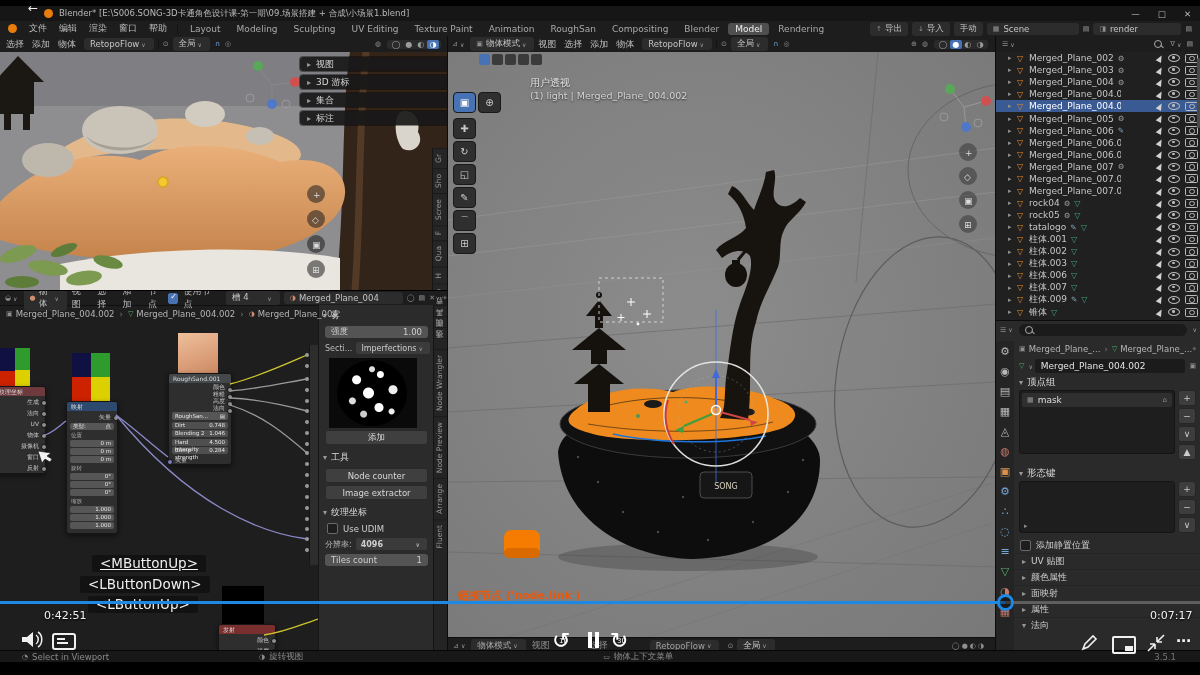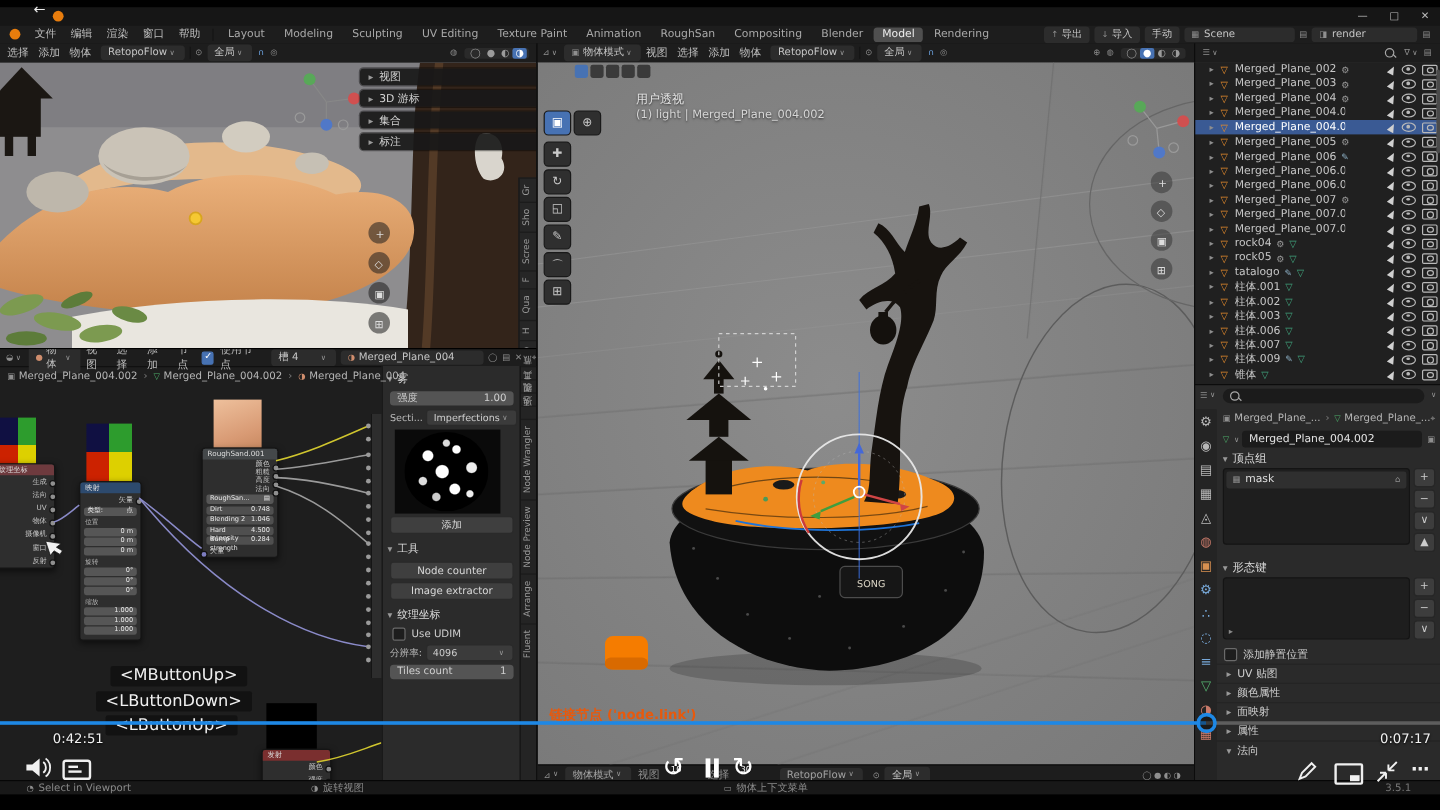--- a/index.html
+++ b/index.html
@@ -86,20 +86,21 @@
 </style>
 </head>
 <body>
 
 <div id="stage">
 
   <div class="abs" style="left:28px;top:1px;font-size:12px;color:#eee;z-index:95;">←</div>
 
   <div class="abs titlebar r">
     <span class="logo-dot" style="margin-left:44px;"></span>
+    <span>Blender* [E:\S006.SONG-3D卡通角色设计课-第一期\09.场景搭建 + 合成\小场景1.blend]</span>
     <span class="flex1"></span>
     <span style="padding:0 9px;">—</span>
     <span style="padding:0 9px;">□</span>
     <span style="padding:0 9px;">✕</span>
   </div>
 
   <div class="abs topbar r">
     <span class="logo-dot"></span>
     <span class="r">
         <span class="menu-item">文件</span>
@@ -512,21 +513,21 @@
       <div class="np-sec"><span class="tri">▾</span><span>工具</span></div>
       <div class="np-btn">Node counter</div>
       <div class="np-btn">Image extractor</div>
       <div class="np-sec"><span class="tri">▾</span><span>纹理坐标</span></div>
       <div class="r" style="margin:2px 8px;">
           <span class="cb"></span>
           <span style="font-size:8.5px;">Use UDIM</span>
         </div>
       <div class="r" style="margin:3px 6px;">
         <span style="font-size:8px;color:#bbb;margin-right:3px;">分辨率:</span>
-        <span class="np-drop" style="flex:1;">
+        <span class="np-drop" style="flex:1;font-weight:bold;">
             <span>4096</span>
             <span class="caret">∨</span>
           </span>
       </div>
       <div class="np-slider">
           <span>Tiles count</span>
           <span>1</span>
         </div>
     </div>
 
@@ -1081,21 +1082,21 @@
       <span>旋转视图</span>
     <span class="mini" style="margin-left:300px;margin-right:4px;">▭</span>
       <span>物体上下文菜单</span>
     <span class="flex1"></span>
     <span style="margin-right:24px;color:#777;">3.5.1</span>
   </div>
   <div class="abs" style="left:0;top:662px;width:1200px;height:13px;background:#000;"></div>
 
   <div class="abs" style="left:0;top:0;width:1200px;height:675px;pointer-events:none;z-index:90;">
 
-    <div class="pill-key" style="left:92px;top:555px;">&lt;MButtonUp&gt;</div>
+    <div class="pill-key" style="left:92px;top:555px;text-decoration:underline;">&lt;MButtonUp&gt;</div>
     <div class="pill-key" style="left:80px;top:576px;">&lt;LButtonDown&gt;</div>
     <div class="pill-key" style="left:88px;top:596px;">&lt;LButtonUp&gt;</div>
 
     <div class="abs" style="left:0;top:601px;width:1005px;height:3px;background:#1e88e5;"></div>
     <div class="abs" style="left:1005px;top:601px;width:195px;height:3px;background:rgba(160,160,160,.45);"></div>
     <div class="abs" style="left:997px;top:594px;width:11px;height:11px;border:3px solid #1e88e5;border-radius:50%;background:rgba(10,10,10,.4);"></div>
     <div class="ptime" style="left:44px;top:609px;">0:42:51</div>
     <div class="ptime" style="left:1150px;top:609px;">0:07:17</div>
 
     <svg class="abs" style="left:20px;top:630px;" width="24" height="19">

